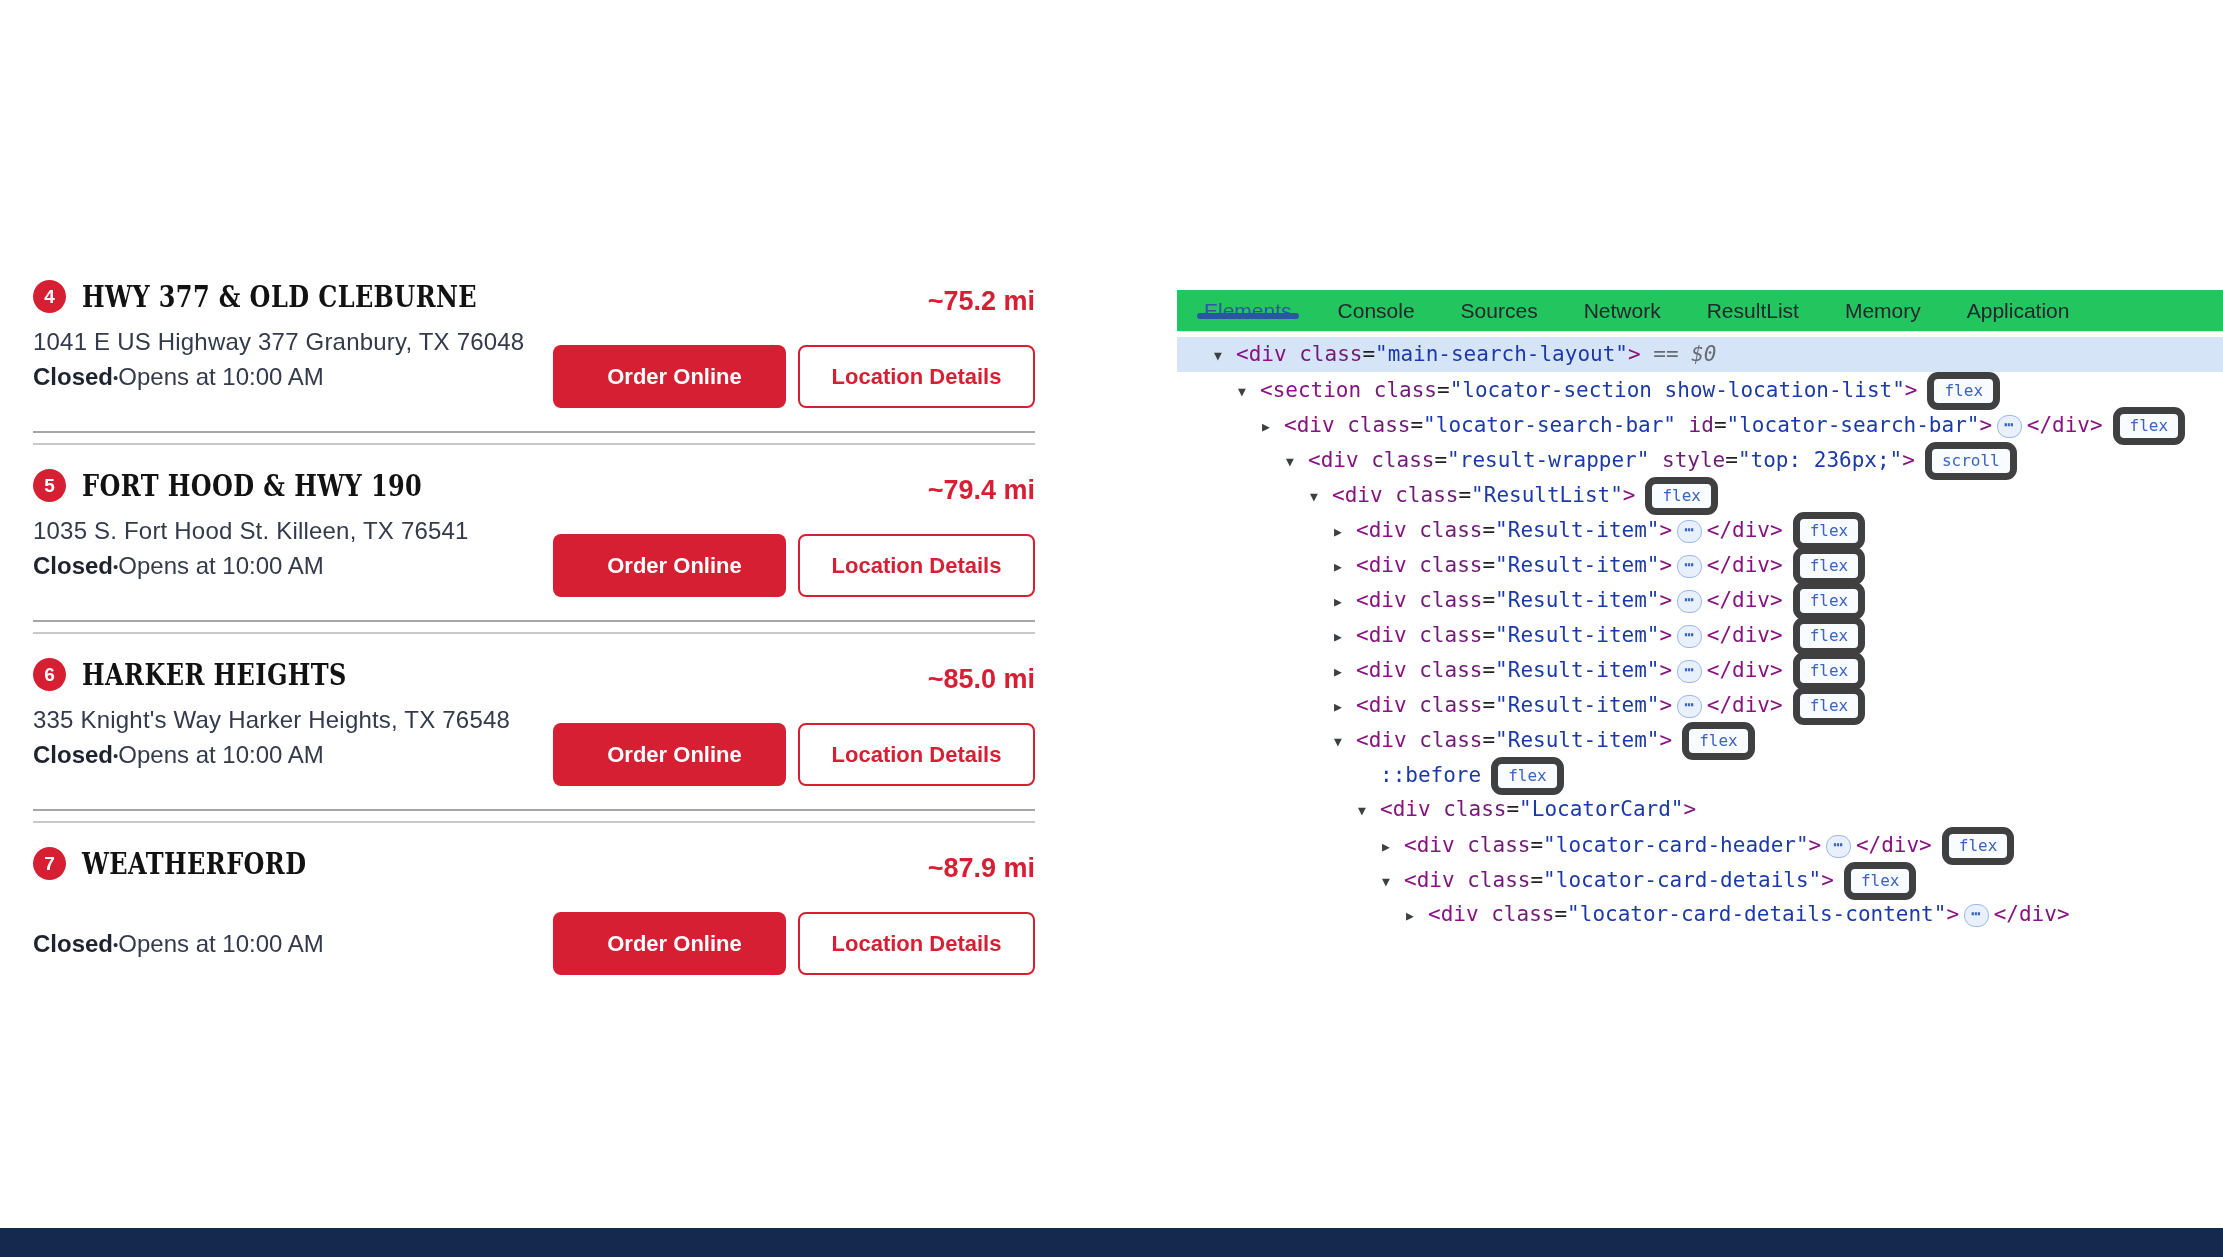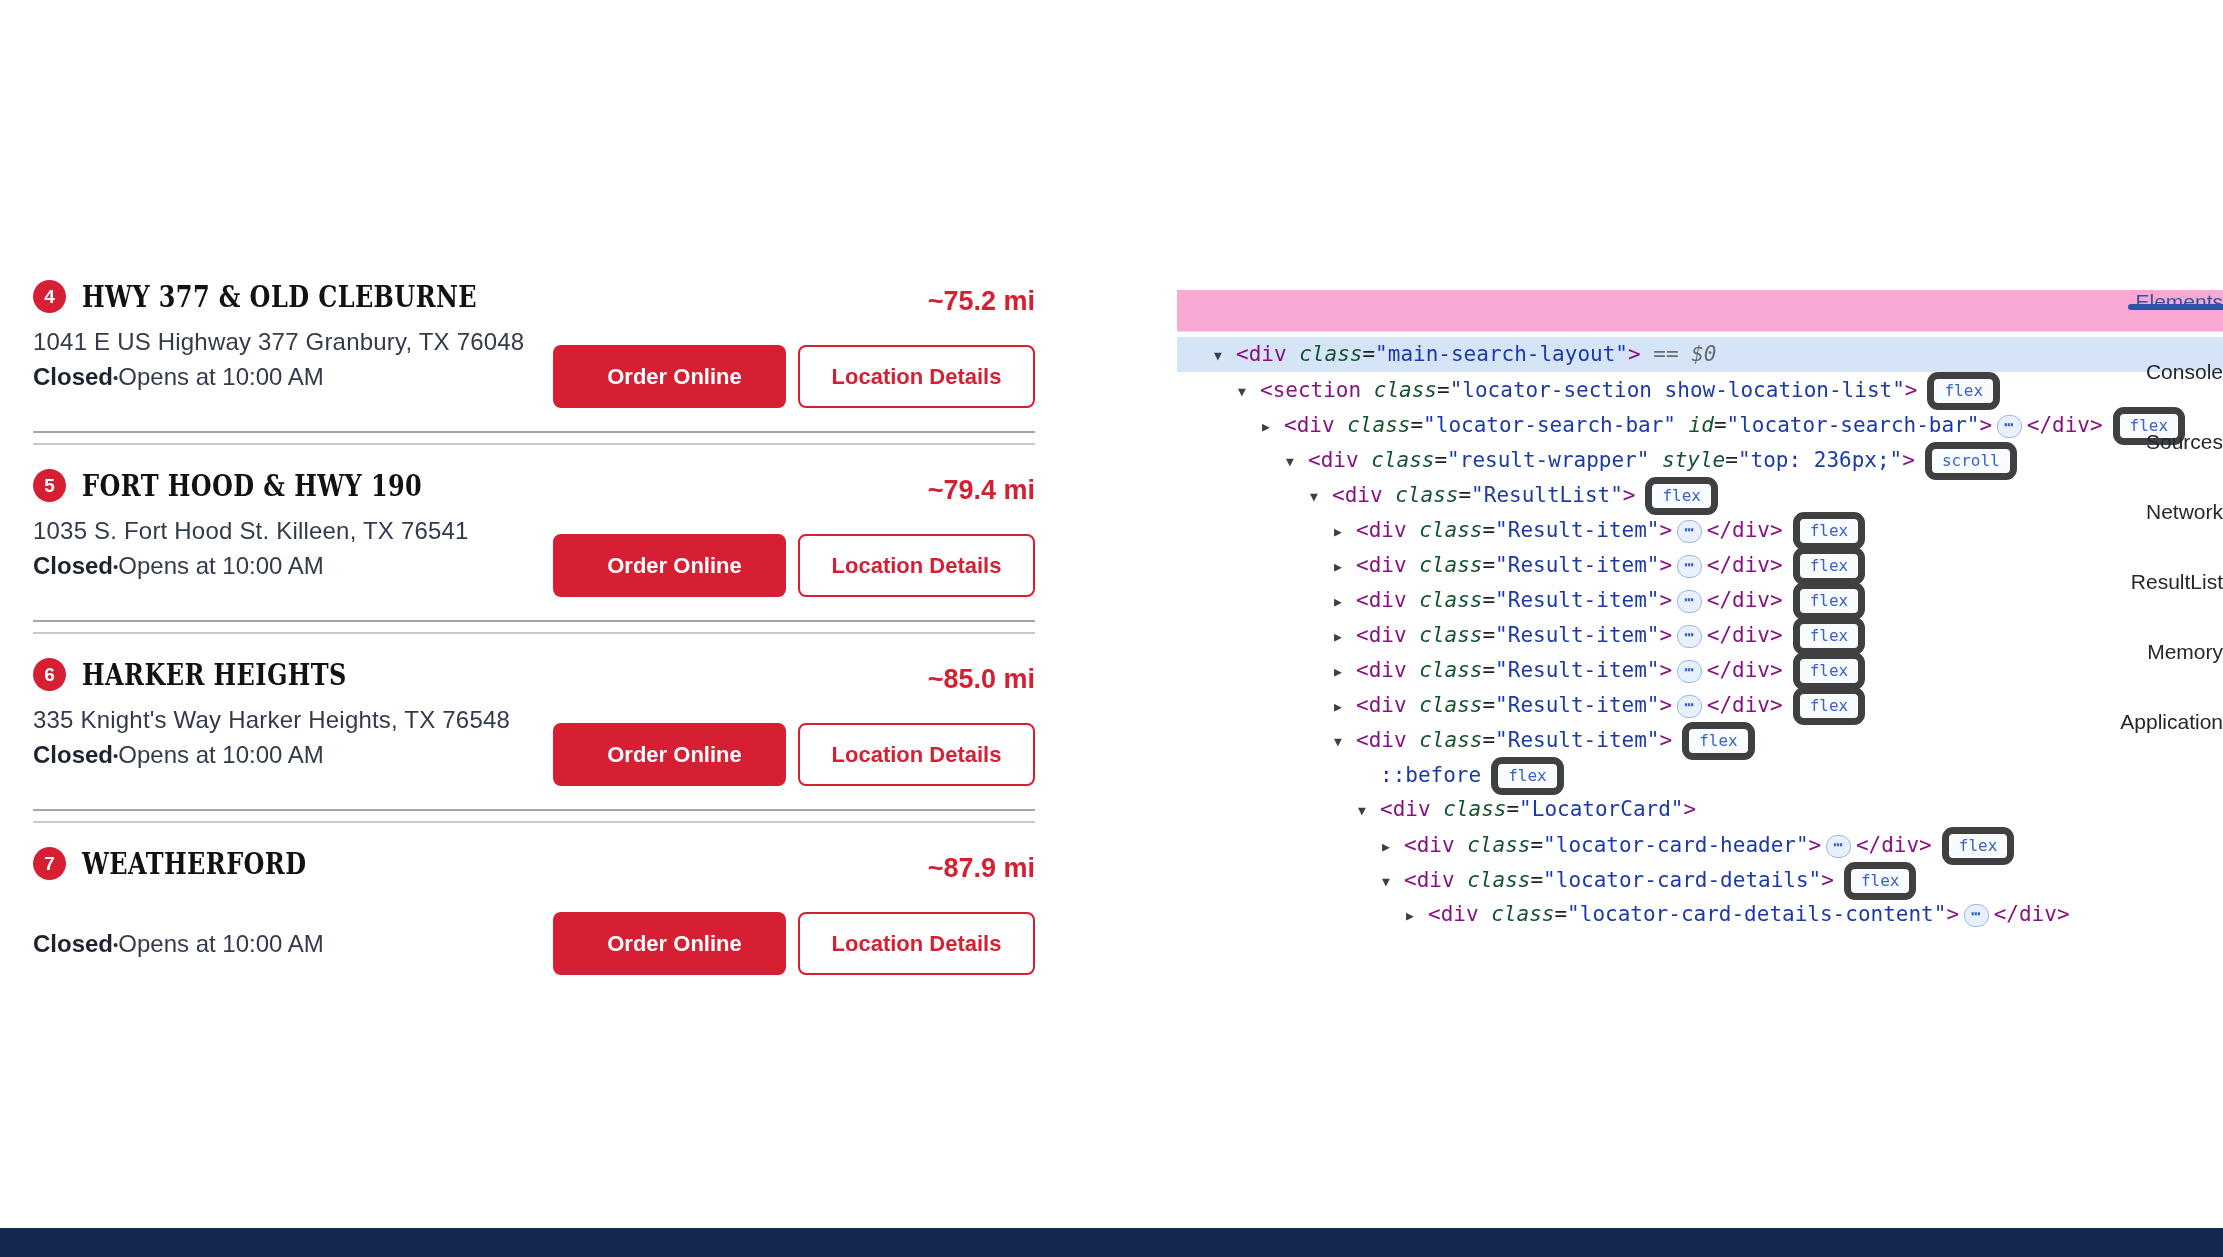--- a/index.html
+++ b/index.html
@@ -34,38 +34,38 @@
   }
   .btn-order { width:233px; background:#d71f33; color:#ffffff; border:none;padding-left:16px; }
   .btn-details { width:237px; background:#ffffff; color:#d71f33; border:2px solid #d71f33; }
   .divider { position:absolute; left:0; right:0; top:152px; }
   .divider .l1 { height:2px; background:#a6a6a6; margin-bottom:10px; }
   .divider .l2 { height:2px; background:#c9c9c9; }
 
   
   .devtools { position:absolute; left:1177px; top:290px; width:1046px; background:#ffffff; }
   .dt-tabs {
-    height:42px; background:#f9a8d4; display:flex; align-items:flex-end;
-    padding-left:27px; gap:46px; border-bottom:1px solid #e0e4ee; box-sizing:border-box;flex-direction:column;
+    height:42px; background:#22c55e; display:flex; align-items:center;
+    padding-left:27px; gap:46px; border-bottom:1px solid #e0e4ee; box-sizing:border-box;
   }
   .dt-tab {
     position:relative; font-size:21px; color:#24272e; display:flex; align-items:center;
     cursor:pointer; white-space:nowrap;
   }
   .dt-tab.active { color:#2c56a4; }
   .dt-tab.active::after {
     content:""; position:absolute; left:-7px; right:-7px; bottom:4px; height:6px;
     border-radius:4px; background:#2c56a4;
   }
   .dt-tree { padding-top:5px; font-family:"DejaVu Sans Mono", monospace; font-size:21px; }
   .dt-row { height:35px; line-height:35px; white-space:nowrap; box-sizing:border-box; }
   .dt-row.selected { background:#d6e4f7; }
   .twisty { display:inline-block; width:22px; color:#3c4043; font-size:13px; vertical-align:middle; }
   .tk-tag    { color:#881280; }
-  .tk-attr   { color:#14532d;font-style:italic; }
+  .tk-attr   { color:#701a75; }
   .tk-val    { color:#1b3aa8; }
   .tk-eq     { color:#202124; }
   .tk-meta   { color:#676b73; font-style:italic; }
   .tk-pseudo { color:#1b3aa8; }
   .pill-ell {
     display:inline-block; vertical-align:middle; margin:0 5px; padding:0 6px;
     height:21px; line-height:17px; border:1px solid #9db7e8; border-radius:11px;
     background:#e8f0fc; color:#3b63c4; font-size:16px; font-weight:bold; letter-spacing:1px;
   }
   .pill-badge {

